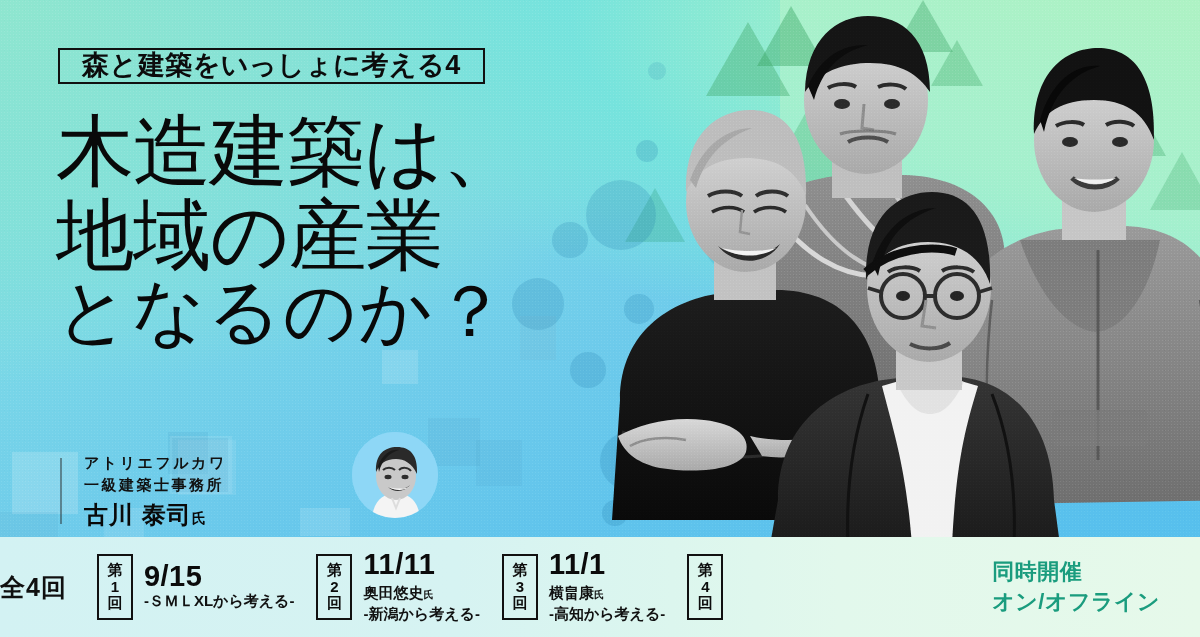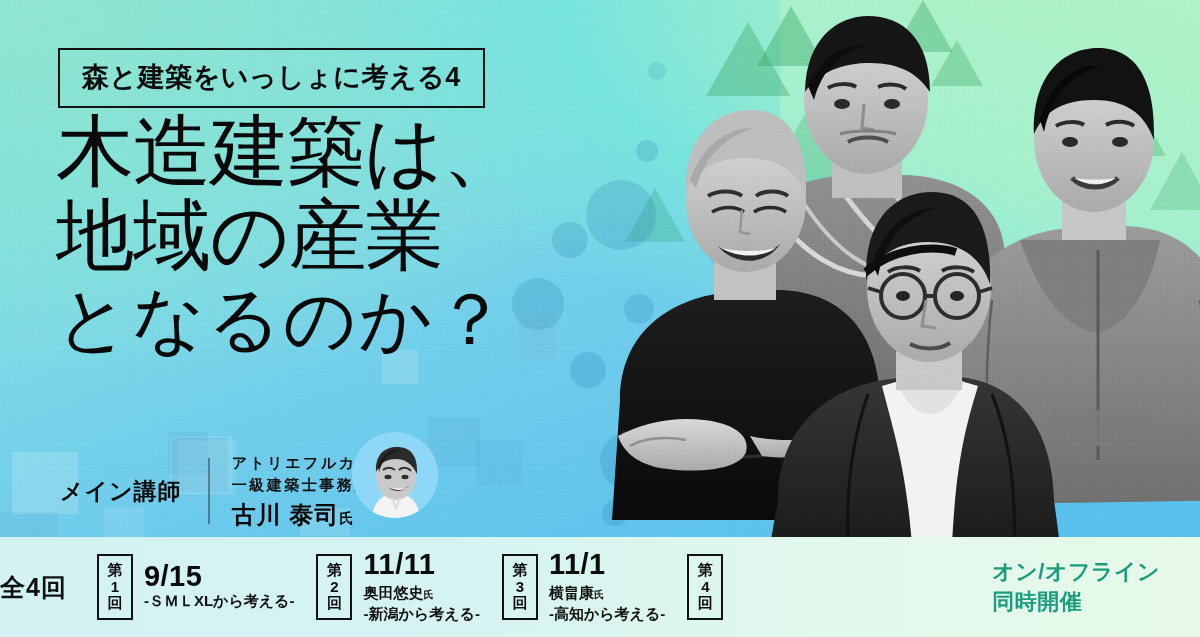--- a/index.html
+++ b/index.html
@@ -40,35 +40,35 @@
   .dot{position:absolute;border-radius:50%;background:rgba(28,120,170,.20);}
   .sq{position:absolute;background:rgba(255,255,255,.17);}
   .sq-d{position:absolute;background:rgba(40,130,180,.10);}
 
   
   .subtitle-box{
     position:absolute;left:58px;top:48px;
     border:2px solid #111;
     padding:7px 22px 9px 22px;
     box-sizing:border-box;
-    height:60px;display:flex;align-items:center;
+    height:36px;display:flex;align-items:center;
   }
   .subtitle-box .t{
     font-size:27px;font-weight:700;color:#0c0c0c;letter-spacing:.5px;
     white-space:nowrap;line-height:1;
   }
 
   .headline{
     position:absolute;left:56px;top:112px;
     color:#090909;font-weight:400;
     line-height:1.02;letter-spacing:-1px;
   }
   .hl-line{font-size:78px;white-space:nowrap;display:block;}
   .hl-line.l2{margin-top:4px;}
-  .hl-line.l3{font-size:72px;margin-top:8px;letter-spacing:2px;}
+  .hl-line.l3{font-size:72px;letter-spacing:2px;}
 
   
   .lecturer{
     position:absolute;left:60px;top:452px;
     display:flex;align-items:center;gap:0px;
   }
   .lect-label{
     font-size:23px;font-weight:700;color:#0d0d0d;letter-spacing:1px;
     white-space:nowrap;margin-right:26px;
   }
@@ -297,21 +297,20 @@
     <div class="t">森と建築をいっしょに考える4</div>
   </div>
 
   <div class="headline">
     <span class="hl-line l1">木造建築は、</span>
     <span class="hl-line l2">地域の産業</span>
     <span class="hl-line l3">となるのか？</span>
   </div>
 
   <div class="lecturer">
-    <div class="lect-label">メイン講師</div>
     <div class="lect-divider"></div>
     <div class="lect-meta">
       <div class="lect-org1">アトリエフルカワ</div>
       <div class="lect-org2">一級建築士事務所</div>
       <div class="lect-name"><span>古川 泰司</span><span class="suffix">氏</span></div>
     </div>
   </div>
 
   <div class="avatar">
     <svg class="face" viewBox="0 0 86 86" xmlns="http://www.w3.org/2000/svg">
@@ -381,18 +380,18 @@
         <div class="kai-box">
           <span>第</span>
           <span>4</span>
           <span>回</span>
         </div>
       </div>
 
     </div>
 
     <div class="online">
+      <div>同時開催</div>
       <div>オン/オフライン</div>
-      <div>同時開催</div>
     </div>
   </div>
 
 </div>
 
 </body></html>

